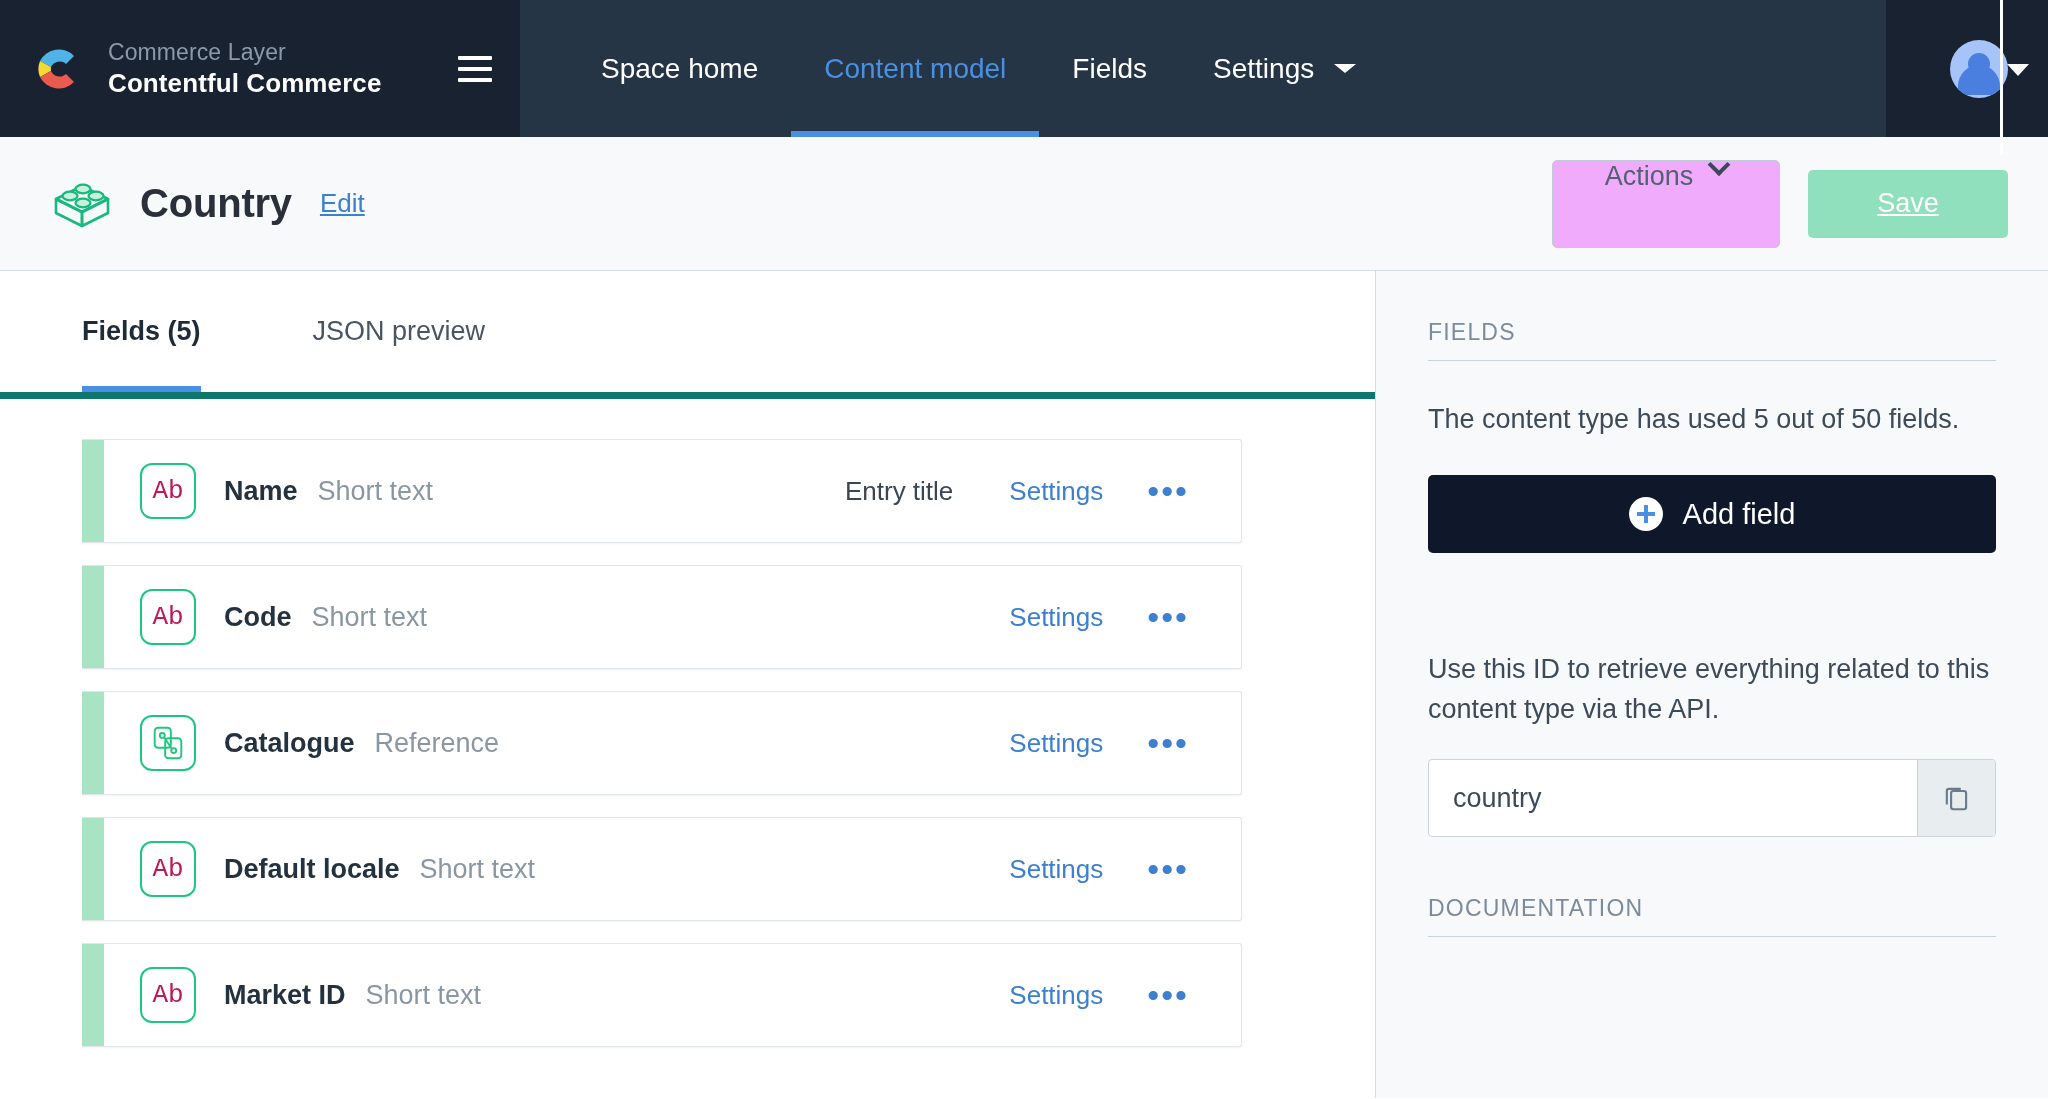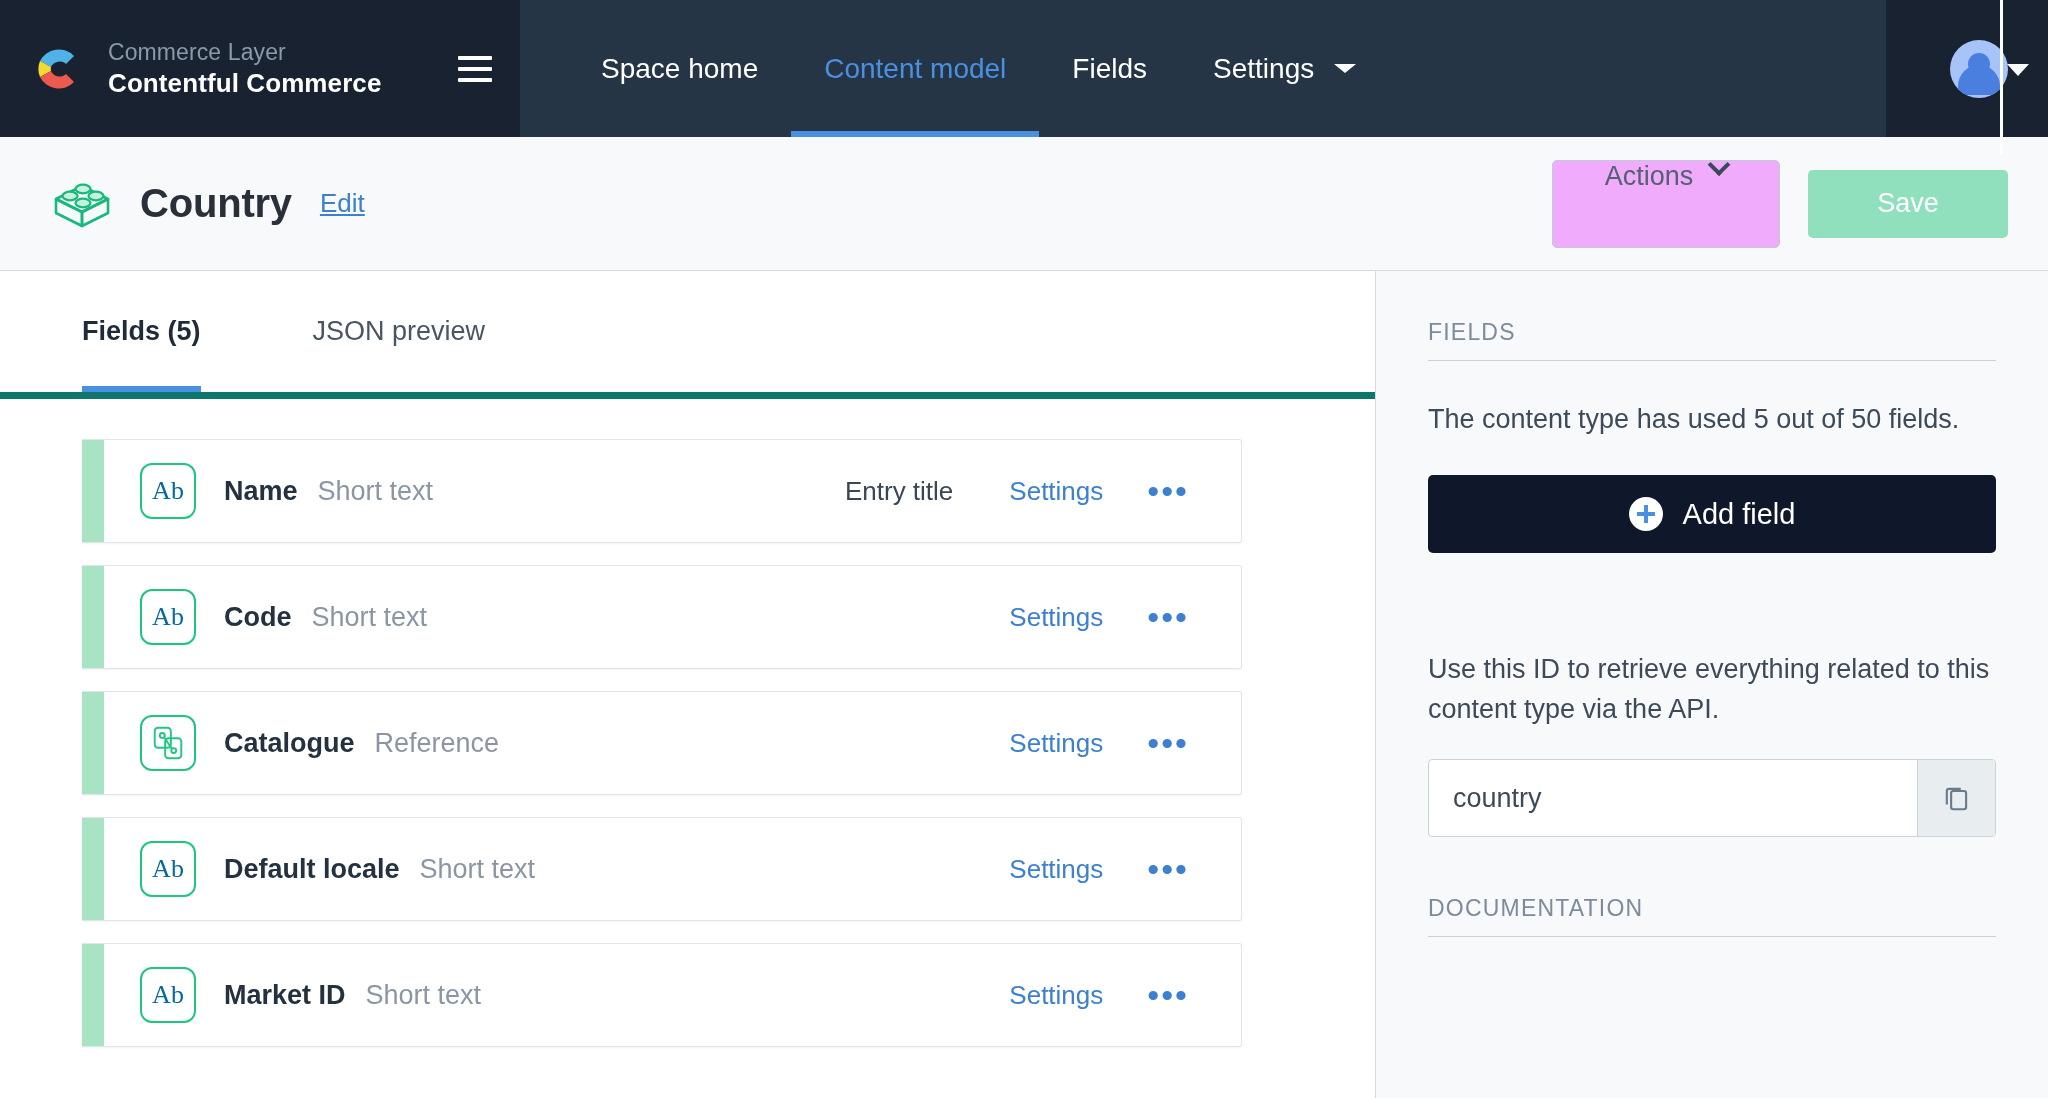--- a/index.html
+++ b/index.html
@@ -192,20 +192,21 @@
     height: 68px;
     min-width: 200px;
     padding: 0 34px;
     background: #91e0bd;
     border: none;
     border-radius: 5px;
     color: #ffffff;
     font-size: 27px;
     font-family: "Liberation Sans", sans-serif;
     cursor: default;
+    text-decoration: underline;
   }
 
   
   .body-wrap {
     display: flex;
     height: calc(1099px - 137px - 135px);
   }
   .main-col {
     flex: 1 1 auto;
     background: #ffffff;
@@ -260,23 +261,23 @@
   }
   .ftype-icon {
     margin-left: 58px;
     width: 56px; height: 56px;
     flex: 0 0 56px;
     border: 2px solid #1ec77f;
     border-radius: 12px;
     display: flex;
     align-items: center;
     justify-content: center;
-    color: #0369a1;
+    color: #be185d;
     font-size: 26px;
-    font-family: Liberation Serif, serif;
+    font-family: Liberation Mono, monospace;
   }
   .field-name {
     margin-left: 28px;
     font-size: 27px;
     font-weight: 700;
     color: #24313f;
     white-space: nowrap;
   }
   .field-type {
     margin-left: 20px;

